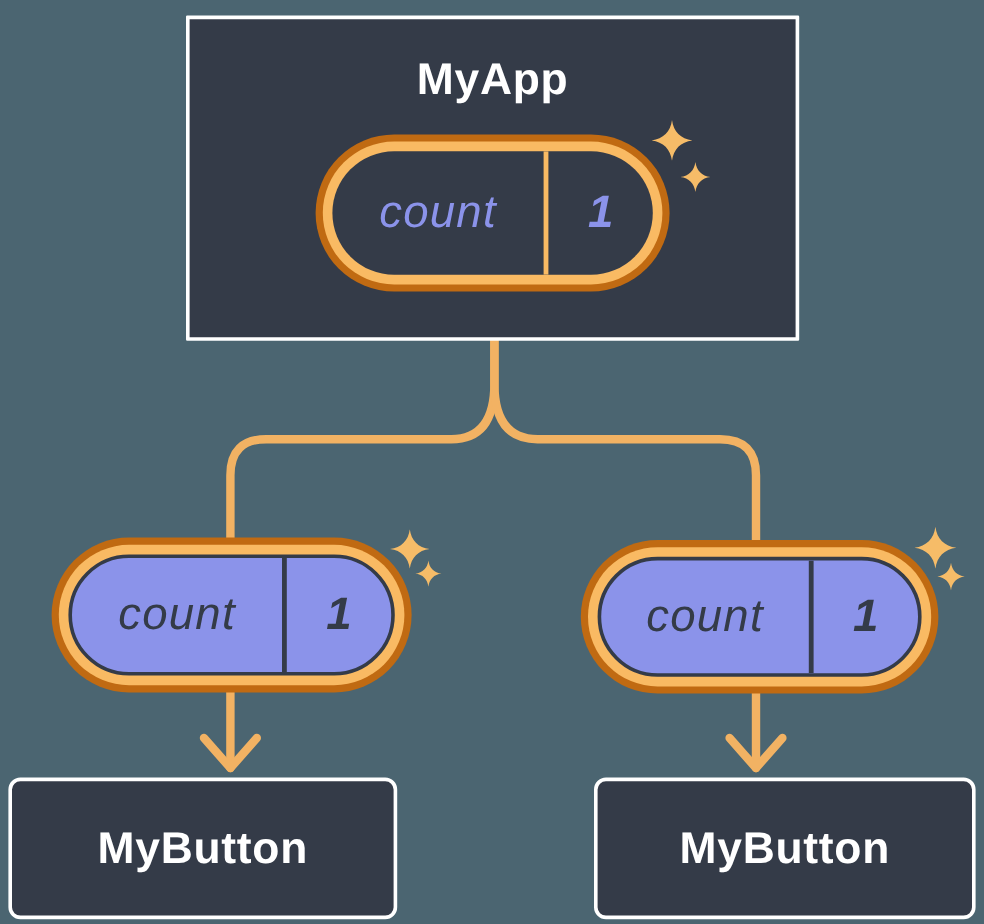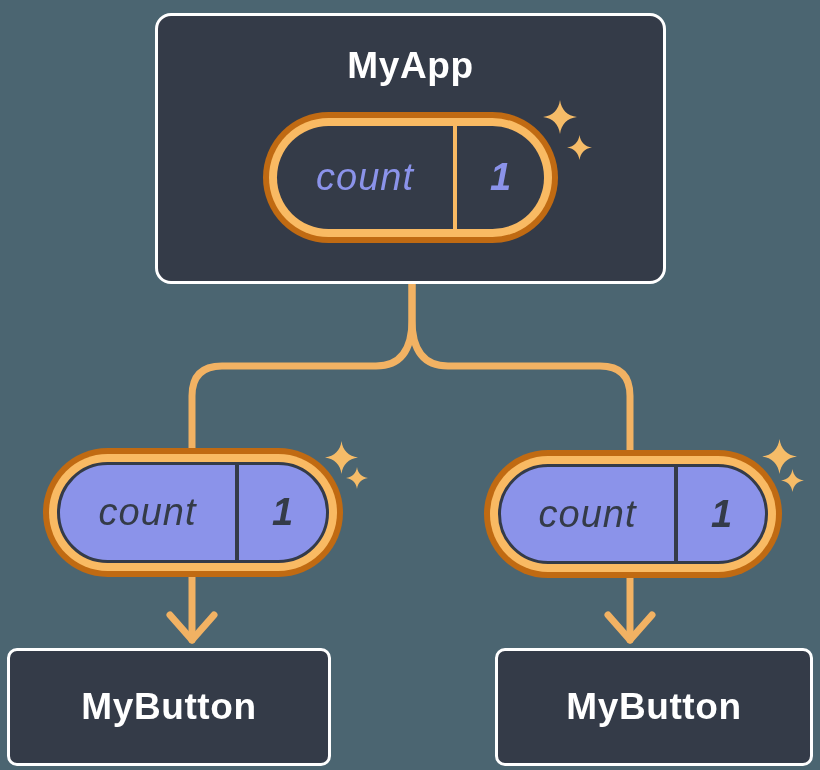--- a/index.html
+++ b/index.html
@@ -34,21 +34,21 @@
     stroke:var(--connector);
     stroke-width:7;
     fill:none;
     stroke-linecap:round;
     stroke-linejoin:round;
   }
   .node{
     position:absolute;
     background:var(--node-fill);
     border:3px solid var(--node-border);
-    border-radius:16px;
+    border-radius:1px;
     z-index:2;
   }
   .node-root{left:155px;top:13px;width:511px;height:271px;}
   .node-leaf{border-radius:10px;display:flex;align-items:center;justify-content:center;}
   .node-leaf-left{left:7px;top:648px;width:324px;height:118px;}
   .node-leaf-right{left:495px;top:648px;width:318px;height:118px;}
   .node-title{
     color:var(--node-text);
     font-size:37px;
     font-weight:600;

